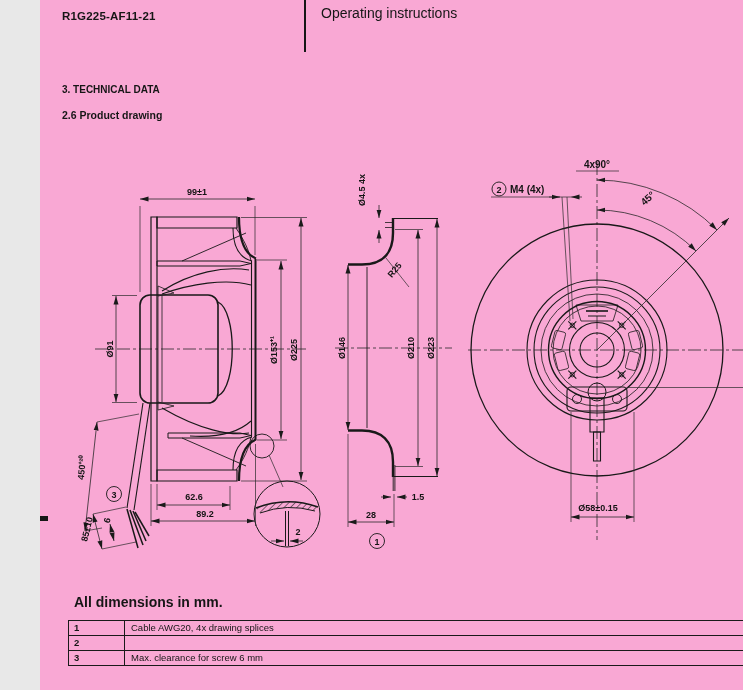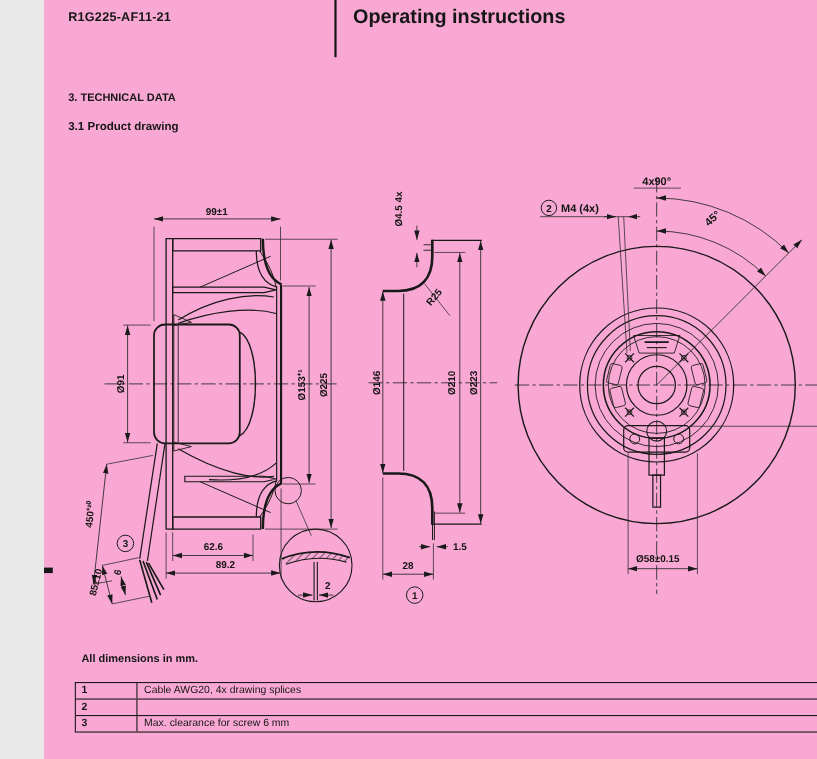--- a/index.html
+++ b/index.html
@@ -1,24 +1,24 @@
 <!DOCTYPE html>
 <html><head>
 <meta charset="utf-8">
 <style>
   html,body{margin:0;padding:0;background:#e8e8e8;}
   #page{position:relative;width:743px;height:690px;background:#f9a8d4;overflow:hidden;
         font-family:"Liberation Sans",sans-serif;color:#161616;margin-left:40px;}
   .abs{position:absolute;}
   #model{left:22px;top:10px;font-size:11.5px;font-weight:bold;letter-spacing:.2px;}
   #hdr-divider{left:264px;top:0;width:2px;height:52px;background:#161616;}
-  #title{left:281px;top:5px;font-size:18px;font-weight:bold;}
+  #title{left:281px;top:5px;font-size:14px;font-weight:normal;}
   #sec-heading{left:22px;top:84px;font-size:10px;font-weight:bold;}
   #sec-subheading{left:22px;top:109px;font-size:10.5px;font-weight:bold;}
-  #dims-note{left:34px;top:594px;font-size:10px;font-weight:bold;}
+  #dims-note{left:34px;top:594px;font-size:14px;font-weight:bold;}
   #margin-tick{left:0;top:516px;width:8px;height:5px;background:#161616;}
   #legend{left:28px;top:620px;width:693px;border:1.6px solid #1a1a1a;}
   .lrow{display:flex;height:14px;line-height:13.5px;font-size:9.5px;}
   .lrow + .lrow{border-top:1px solid #1a1a1a;}
   .lnum{width:50px;flex:0 0 50px;border-right:1px solid #1a1a1a;padding-left:5px;font-weight:bold;}
   .ldesc{padding-left:6px;flex:1;}
   svg{position:absolute;left:0;top:0;}
   svg *{vector-effect:non-scaling-stroke;}
   .ln{stroke:#191919;fill:none;}
   .dl{stroke:#2a2a2a;stroke-width:.8;fill:none;}
@@ -31,21 +31,21 @@
 </style>
 </head>
 <body>
 
 <div id="page">
 
   <div class="abs" id="model">R1G225-AF11-21</div>
   <div class="abs" id="hdr-divider"></div>
   <div class="abs" id="title">Operating instructions</div>
   <div class="abs" id="sec-heading">3. TECHNICAL DATA</div>
-  <div class="abs" id="sec-subheading">3.1 Product drawing</div>
+  <div class="abs" id="sec-subheading">2.6 Product drawing</div>
   <div class="abs" id="margin-tick"></div>
 
   <svg width="743" height="690" viewBox="0 0 743 690">
     <defs>
       <marker id="ae" markerWidth="11" markerHeight="8" refX="8.5" refY="2.9" orient="auto" markerUnits="userSpaceOnUse">
         <path d="M0,0.4 L8.5,2.9 L0,5.4 Z" fill="#1a1a1a"></path>
       </marker>
       <marker id="as" markerWidth="11" markerHeight="8" refX="8.5" refY="2.9" orient="auto-start-reverse" markerUnits="userSpaceOnUse">
         <path d="M0,0.4 L8.5,2.9 L0,5.4 Z" fill="#1a1a1a"></path>
       </marker>

